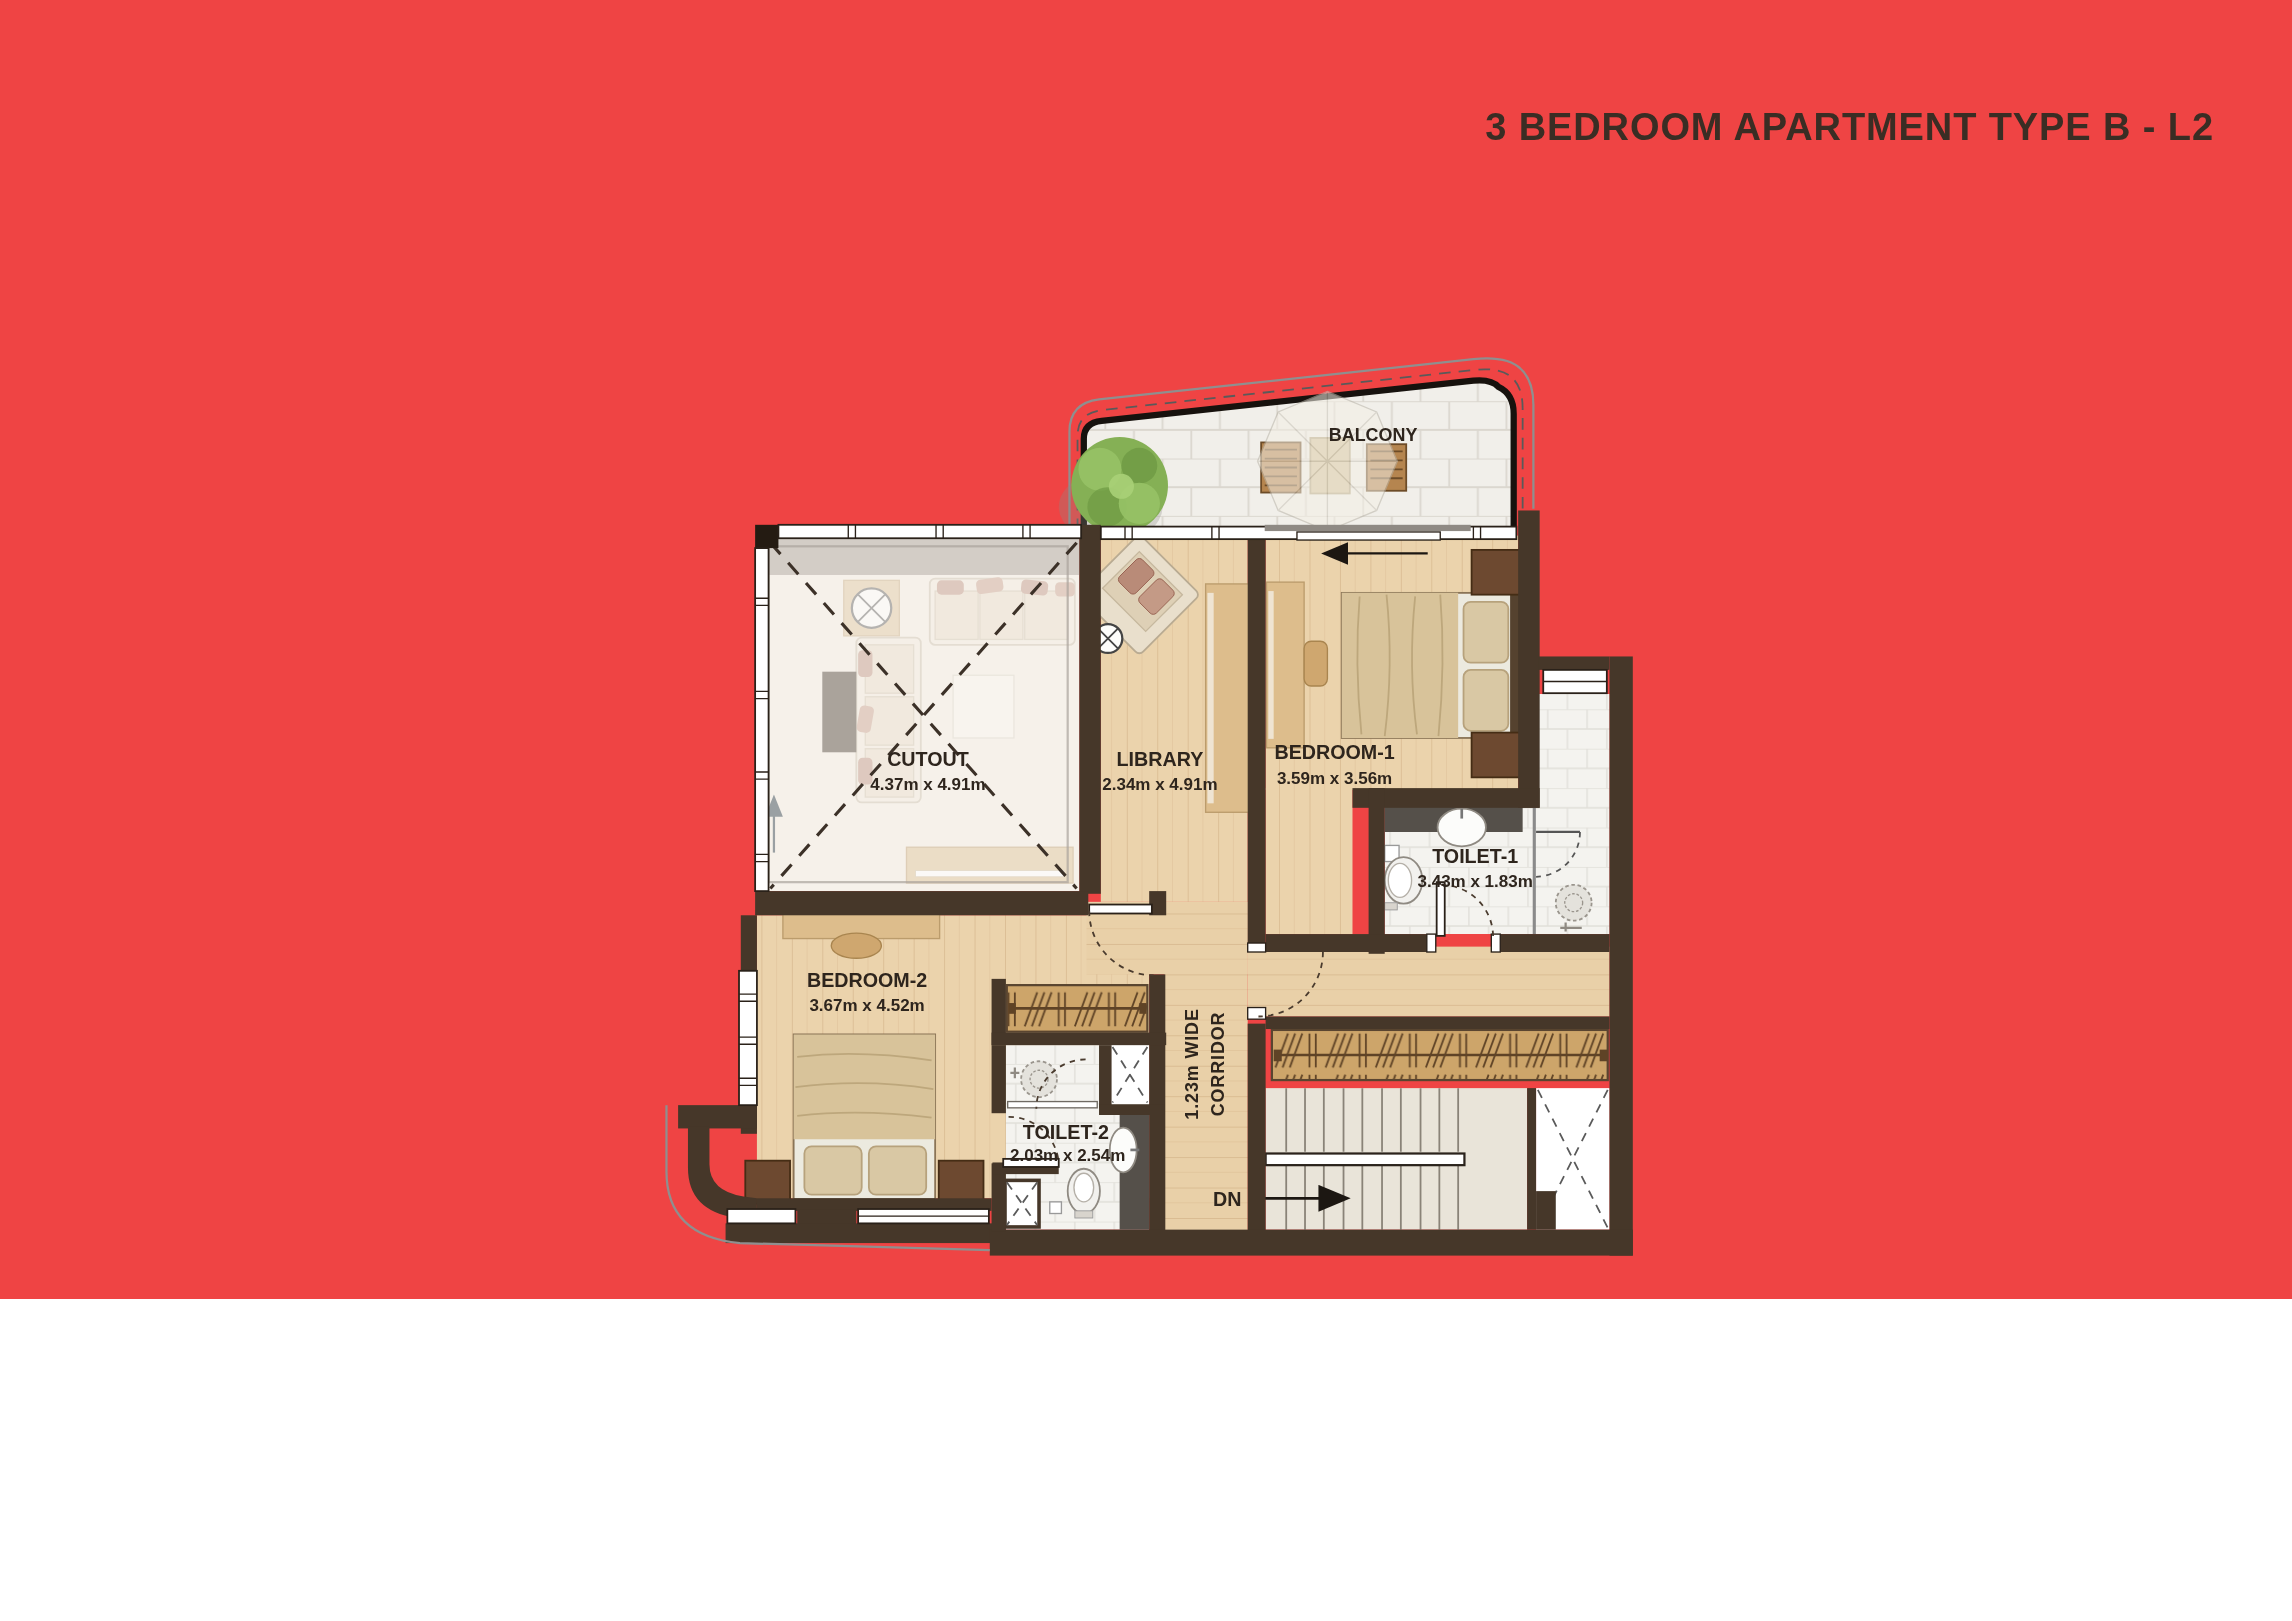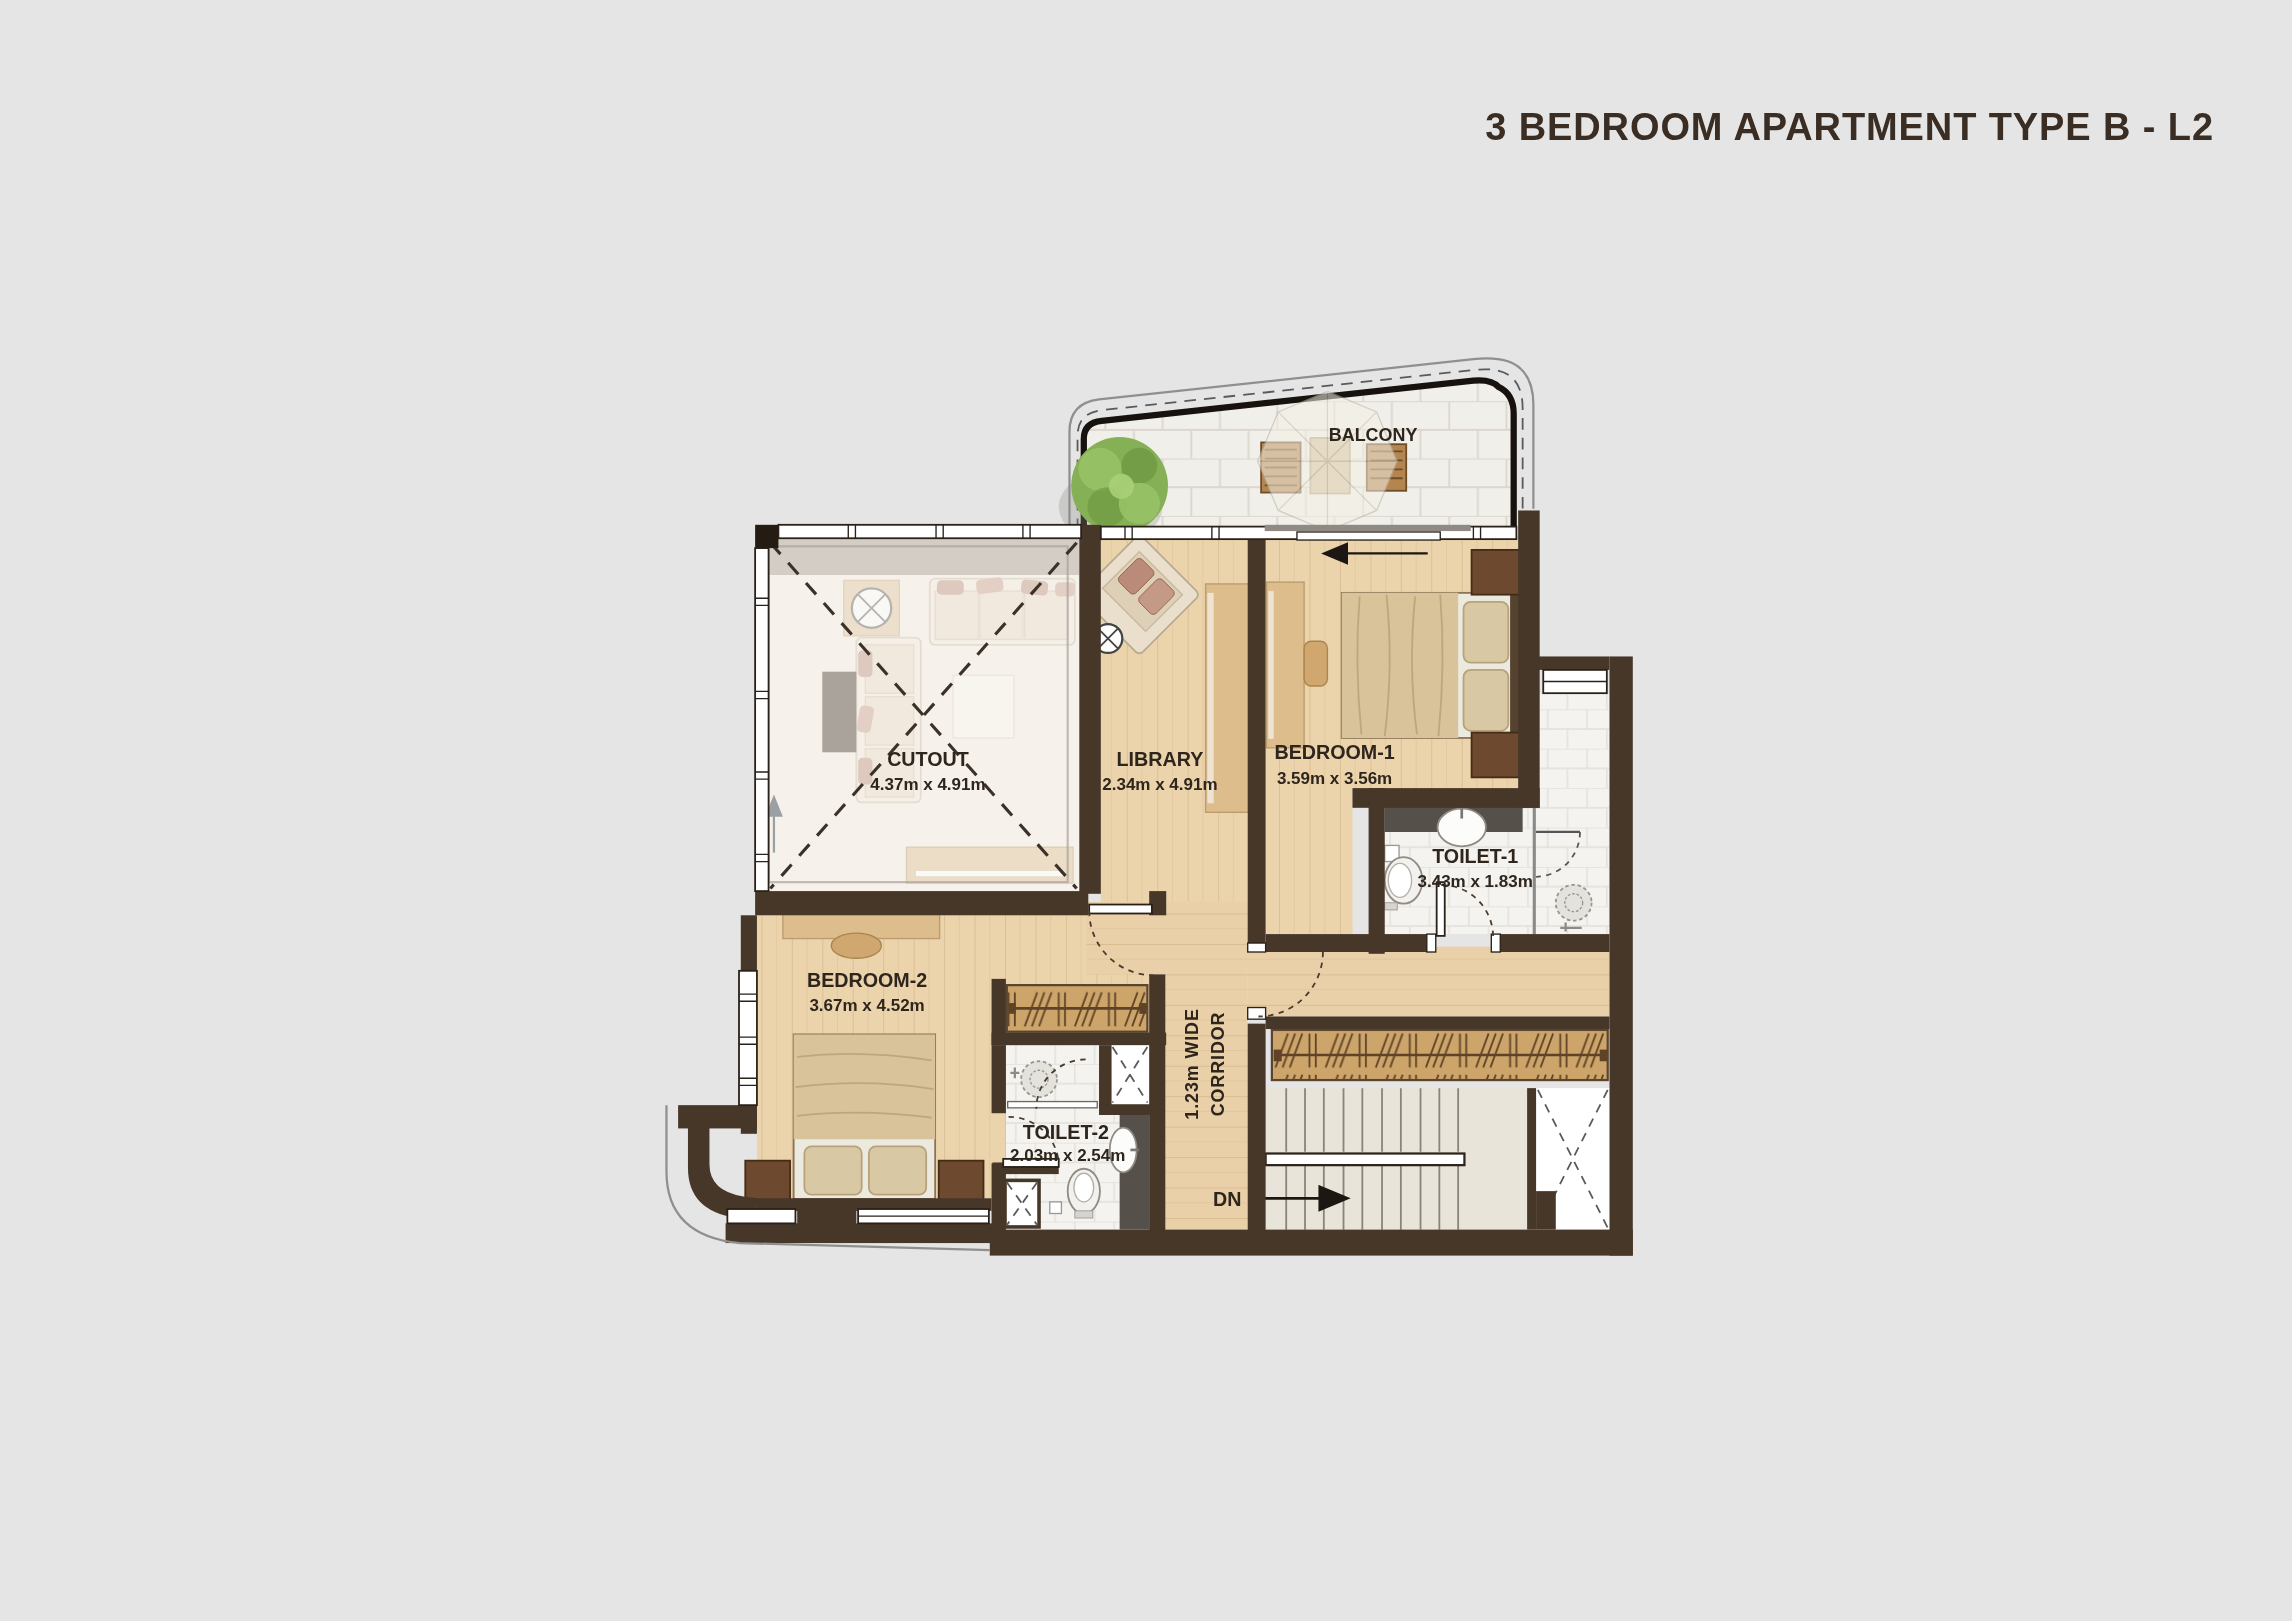--- a/index.html
+++ b/index.html
@@ -1,16 +1,16 @@
 <!DOCTYPE html>
 <html style="font-size:14.3px"><head>
 <meta charset="utf-8">
 <style>
   html,body{margin:0;padding:0;background:#ffffff;}
-  #stage{position:relative;width:2293px;height:1621px;background:#e5e5e5;overflow:hidden;
+  #stage{position:relative;width:2293px;height:1299px;background:#ef4444;overflow:hidden;
          font-family:"Liberation Sans", sans-serif;}
   #plan-title{position:absolute;top:106px;right:79px;font-size:38px;font-weight:bold;
               color:#3a2d24;letter-spacing:0.9px;white-space:nowrap;}
   svg text{font-family:"Liberation Sans", sans-serif;font-weight:bold;fill:#2e251d;}
   .room-name{font-size:22px;}
   .room-dims{font-size:19px;}
   .balcony-name{font-size:20px;}
   .dn-label{font-size:22px;}
   .corridor-label{font-size:20px;letter-spacing:1px;}
 </style>

